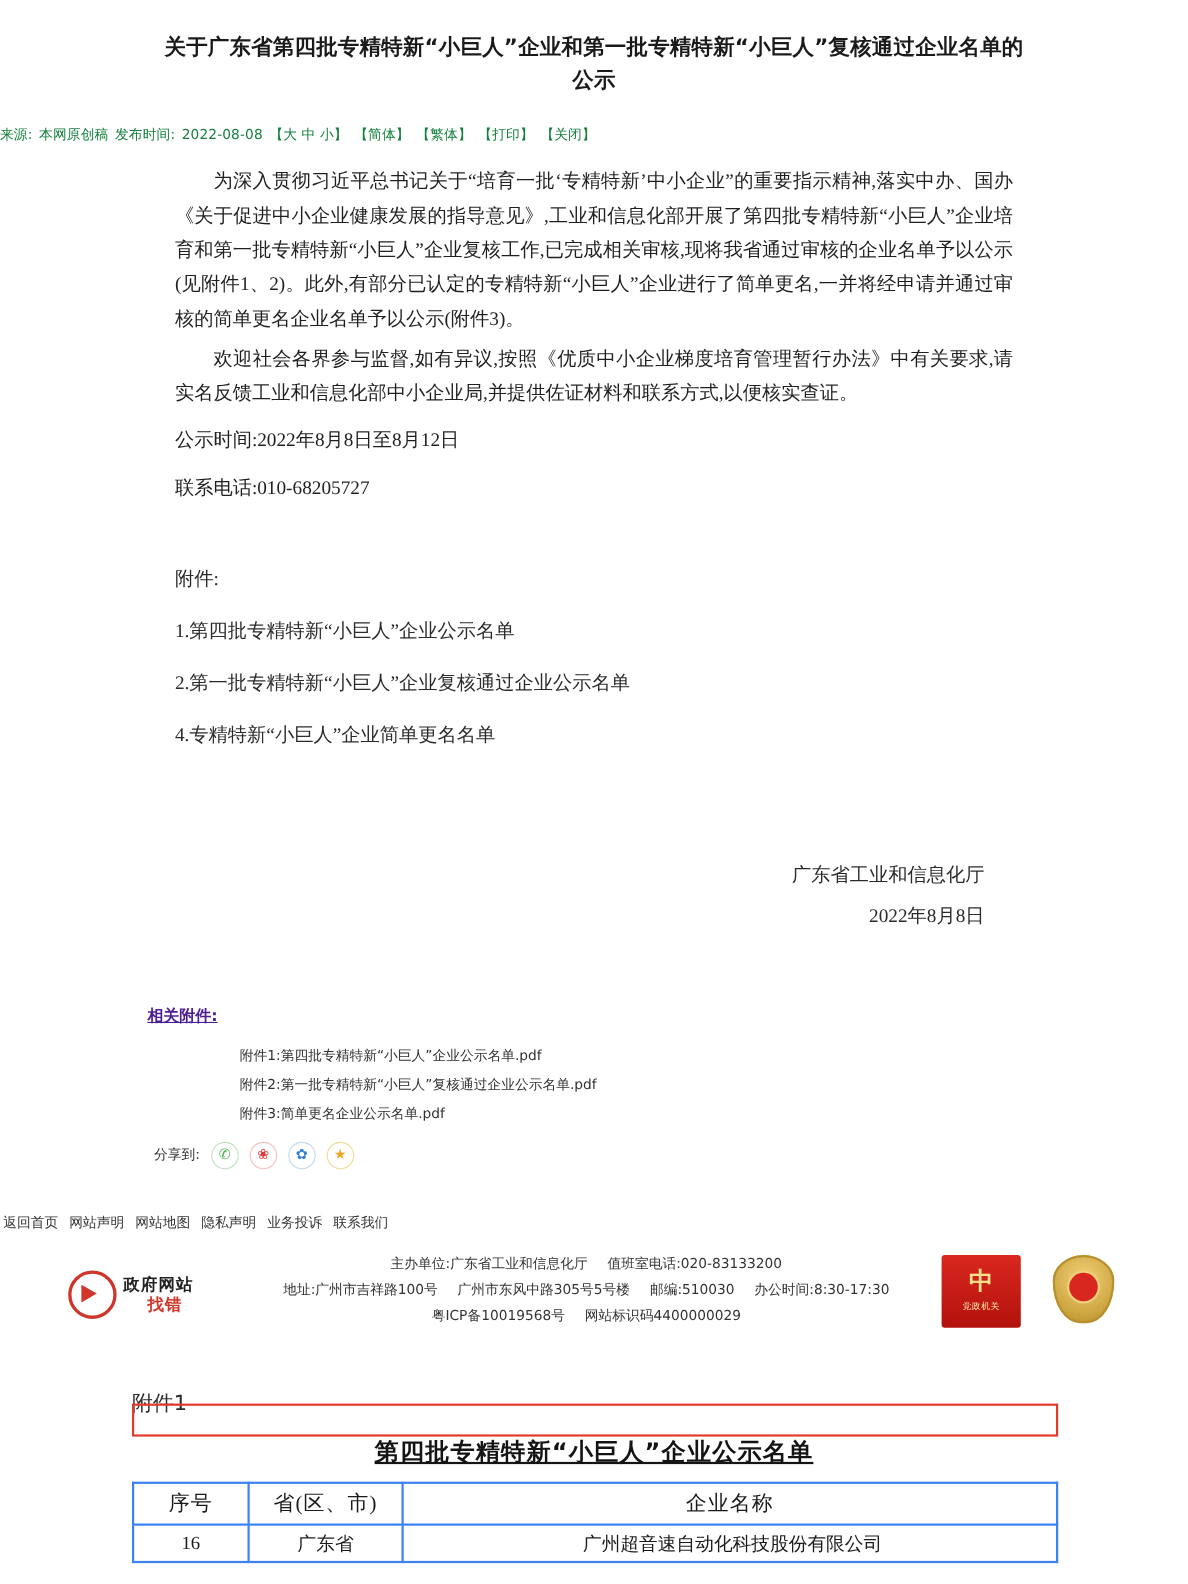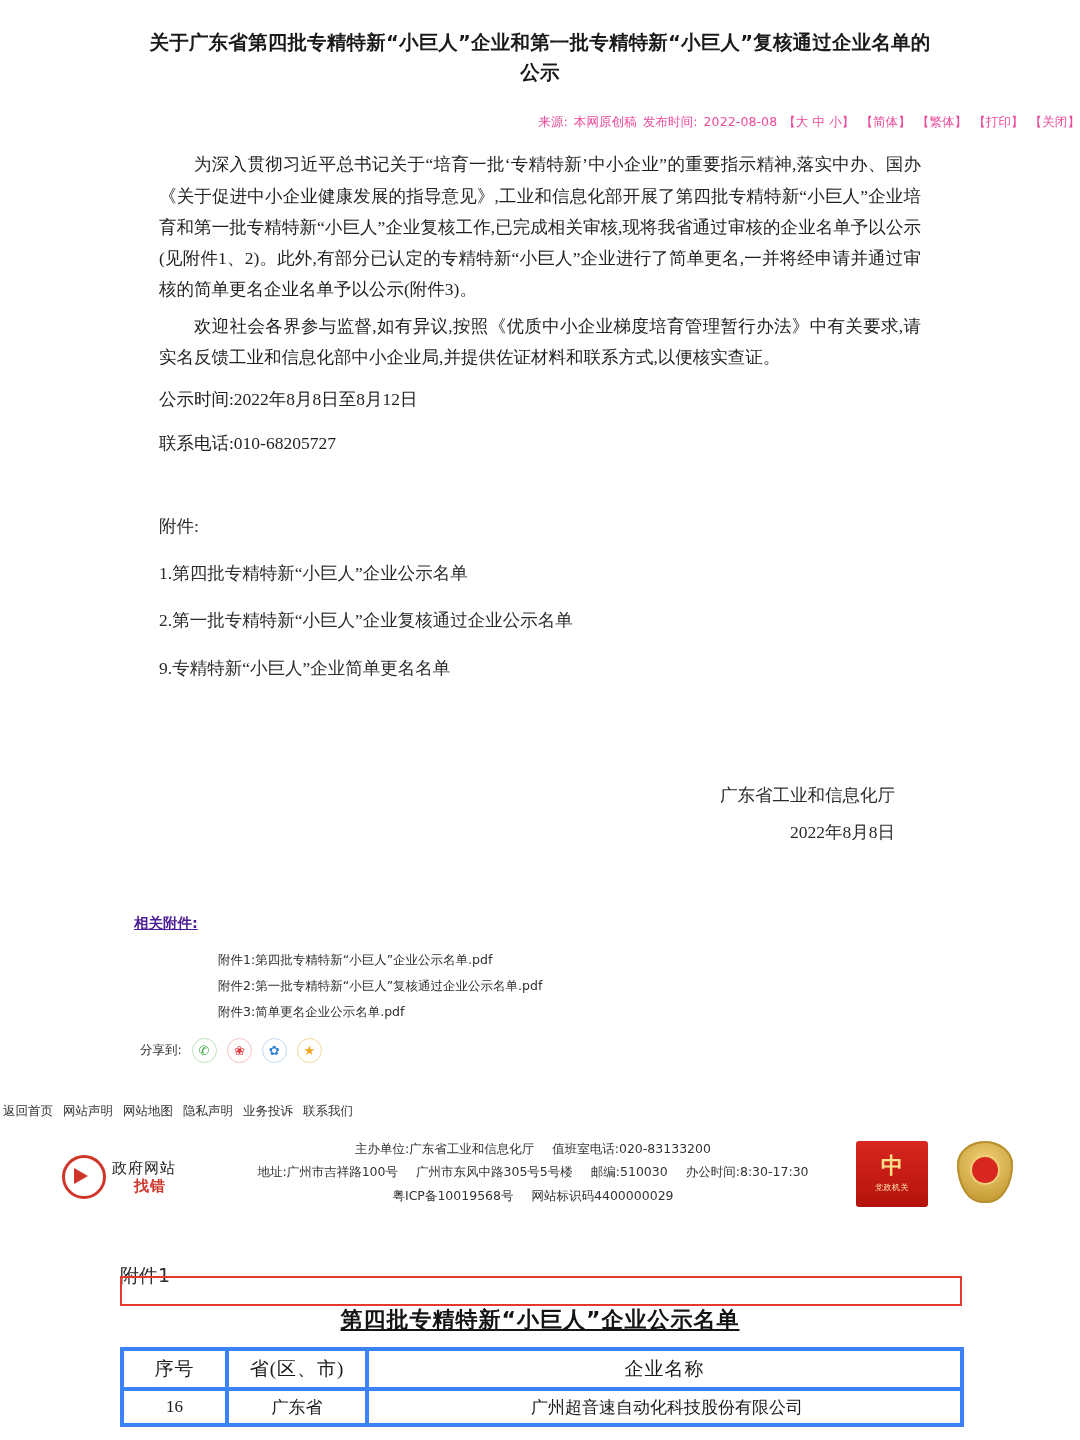--- a/index.html
+++ b/index.html
@@ -29,24 +29,24 @@
     font-family: "DejaVu Sans", sans-serif;
     font-weight: bold;
     font-size: 19.5px;
     line-height: 1.55;
     color: #1a1a1a;
     letter-spacing: 0.2px;
   }
   
   .meta-line {
     margin-top: 26px;
-    text-align: right;
+    text-align: left;
     font-family: "DejaVu Sans", sans-serif;
     font-size: 12.5px;
-    color: #ec4899;
+    color: #15803d;
     letter-spacing: 0.1px;
   }
   .meta-line span { white-space: nowrap; }
   .meta-sep { display: inline-block; width: 6px; }
   
   .content {
     width: 762px;
     margin: 0 auto;
     padding-top: 18px;
   }
@@ -189,21 +189,21 @@
     position: absolute;
     left: 9px; top: 10px;
     width: 0; height: 0;
     border-left: 14px solid #d0352a;
     border-top: 8px solid transparent;
     border-bottom: 8px solid transparent;
   }
   .gov-logo .txt { line-height: 1.25; }
   .gov-logo .t1 {
     font-family: "DejaVu Sans", sans-serif;
-    font-weight: normal;
+    font-weight: bold;
     font-size: 15px;
     color: #222;
     letter-spacing: 1px;
   }
   .gov-logo .t2 {
     font-family: "DejaVu Sans", sans-serif;
     font-weight: bold;
     font-size: 15px;
     color: #d0352a;
     letter-spacing: 1px;
@@ -283,21 +283,21 @@
     letter-spacing: 1px;
     text-decoration: underline;
   }
   table.list {
     border-collapse: collapse;
     width: 840px;
     margin-top: 12px;
     table-layout: fixed;
   }
   table.list th, table.list td {
-    border: 4px solid #3b82f6;
+    border: 2px solid #3b82f6;
     text-align: center;
     font-size: 17px;
     font-family: "Liberation Serif", serif;
     color: #1a1a1a;
   }
   table.list th {
     font-weight: normal;
     font-size: 19px;
     height: 34px;
     letter-spacing: 1px;
@@ -332,21 +332,21 @@
 
   <div class="content">
     <p class="para">为深入贯彻习近平总书记关于“培育一批‘专精特新’中小企业”的重要指示精神,落实中办、国办《关于促进中小企业健康发展的指导意见》,工业和信息化部开展了第四批专精特新“小巨人”企业培育和第一批专精特新“小巨人”企业复核工作,已完成相关审核,现将我省通过审核的企业名单予以公示(见附件1、2)。此外,有部分已认定的专精特新“小巨人”企业进行了简单更名,一并将经申请并通过审核的简单更名企业名单予以公示(附件3)。</p>
     <p class="para">欢迎社会各界参与监督,如有异议,按照《优质中小企业梯度培育管理暂行办法》中有关要求,请实名反馈工业和信息化部中小企业局,并提供佐证材料和联系方式,以便核实查证。</p>
     <div class="line">公示时间:2022年8月8日至8月12日</div>
     <div class="line">联系电话:010-68205727</div>
     <div class="spacer-lg"></div>
     <div class="attach-head">附件:</div>
     <div class="attach-item">1.第四批专精特新“小巨人”企业公示名单</div>
     <div class="attach-item">2.第一批专精特新“小巨人”企业复核通过企业公示名单</div>
-    <div class="attach-item">9.专精特新“小巨人”企业简单更名名单</div>
+    <div class="attach-item">4.专精特新“小巨人”企业简单更名名单</div>
 
     <div class="signature">
       <div>广东省工业和信息化厅</div>
       <div>2022年8月8日</div>
     </div>
   </div>
 
   <div class="rel-wrap">
     <div class="rel-title">相关附件:</div>
     <div class="rel-list">

